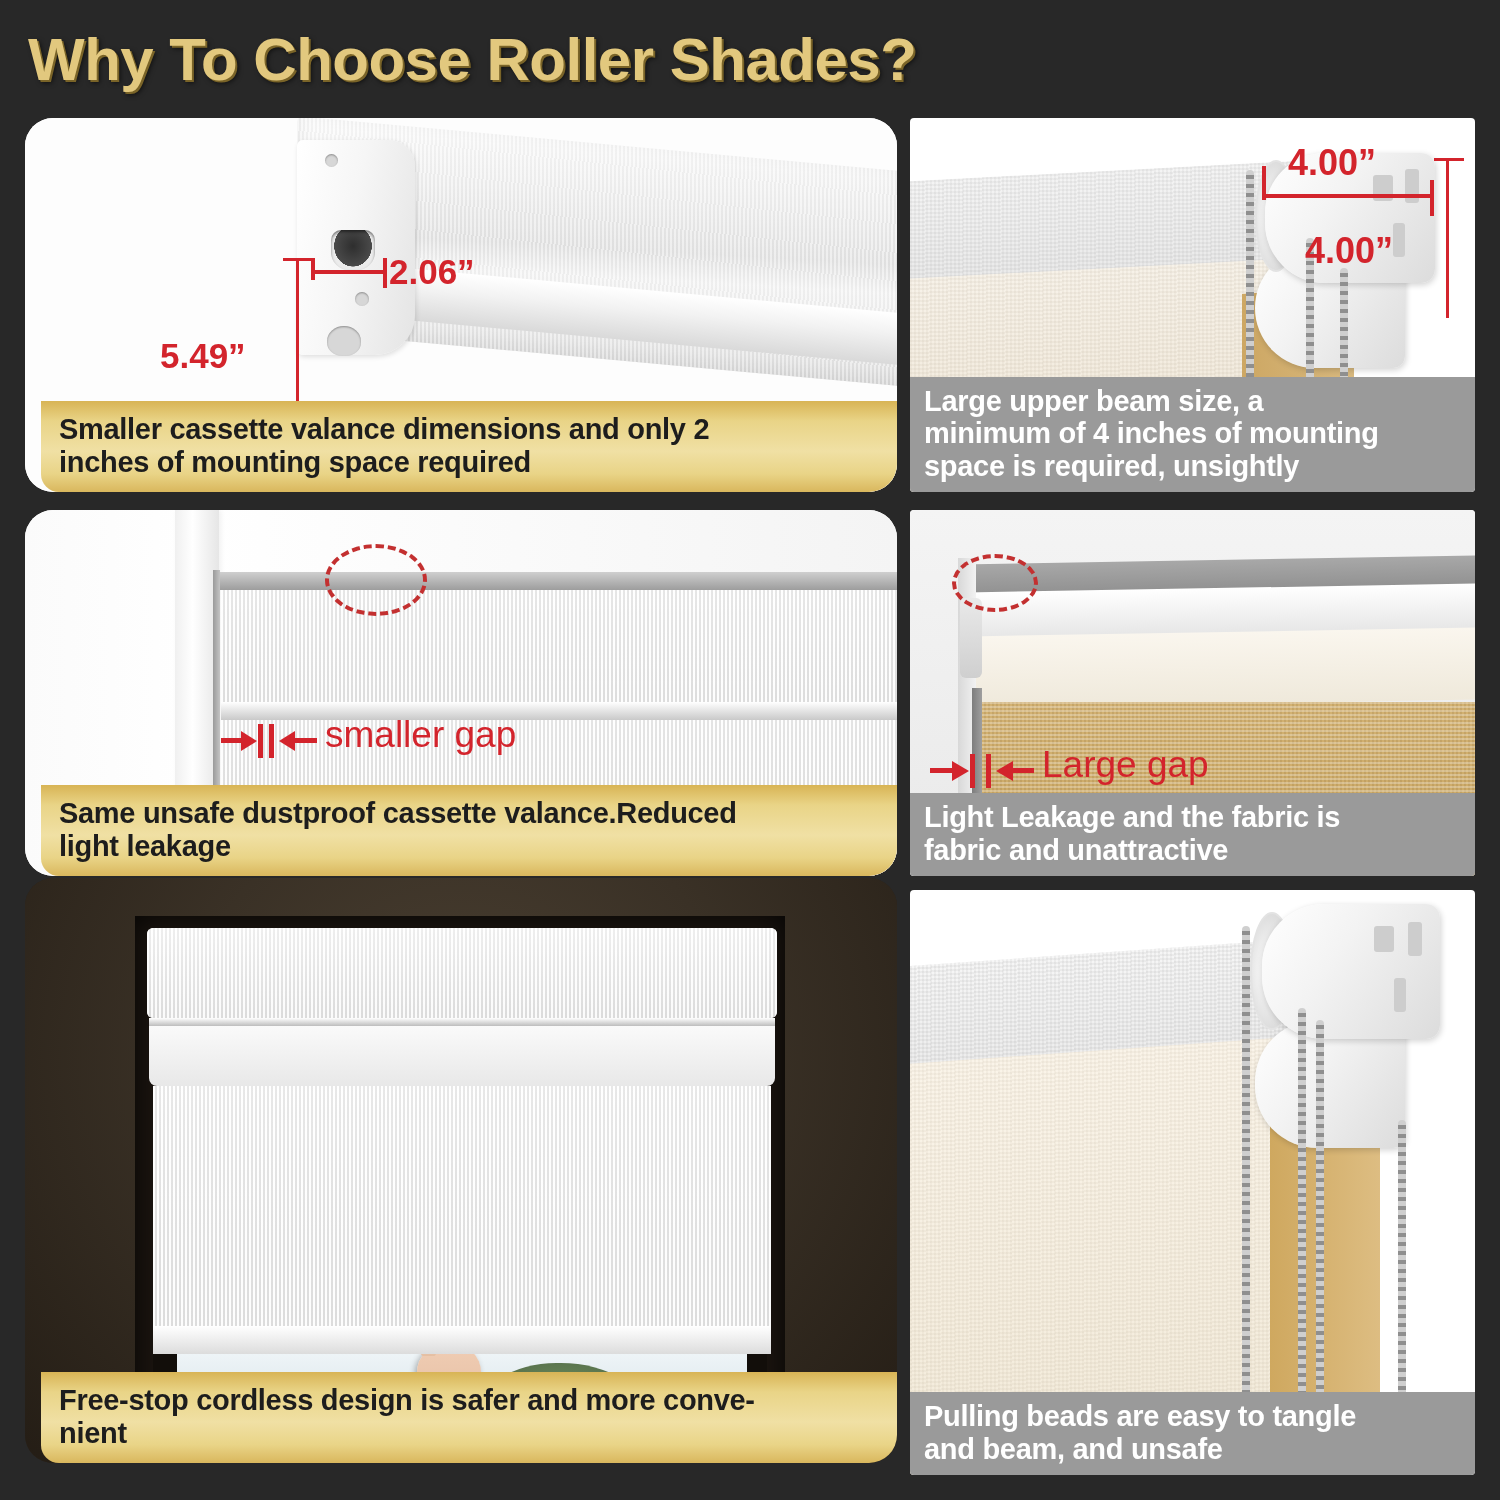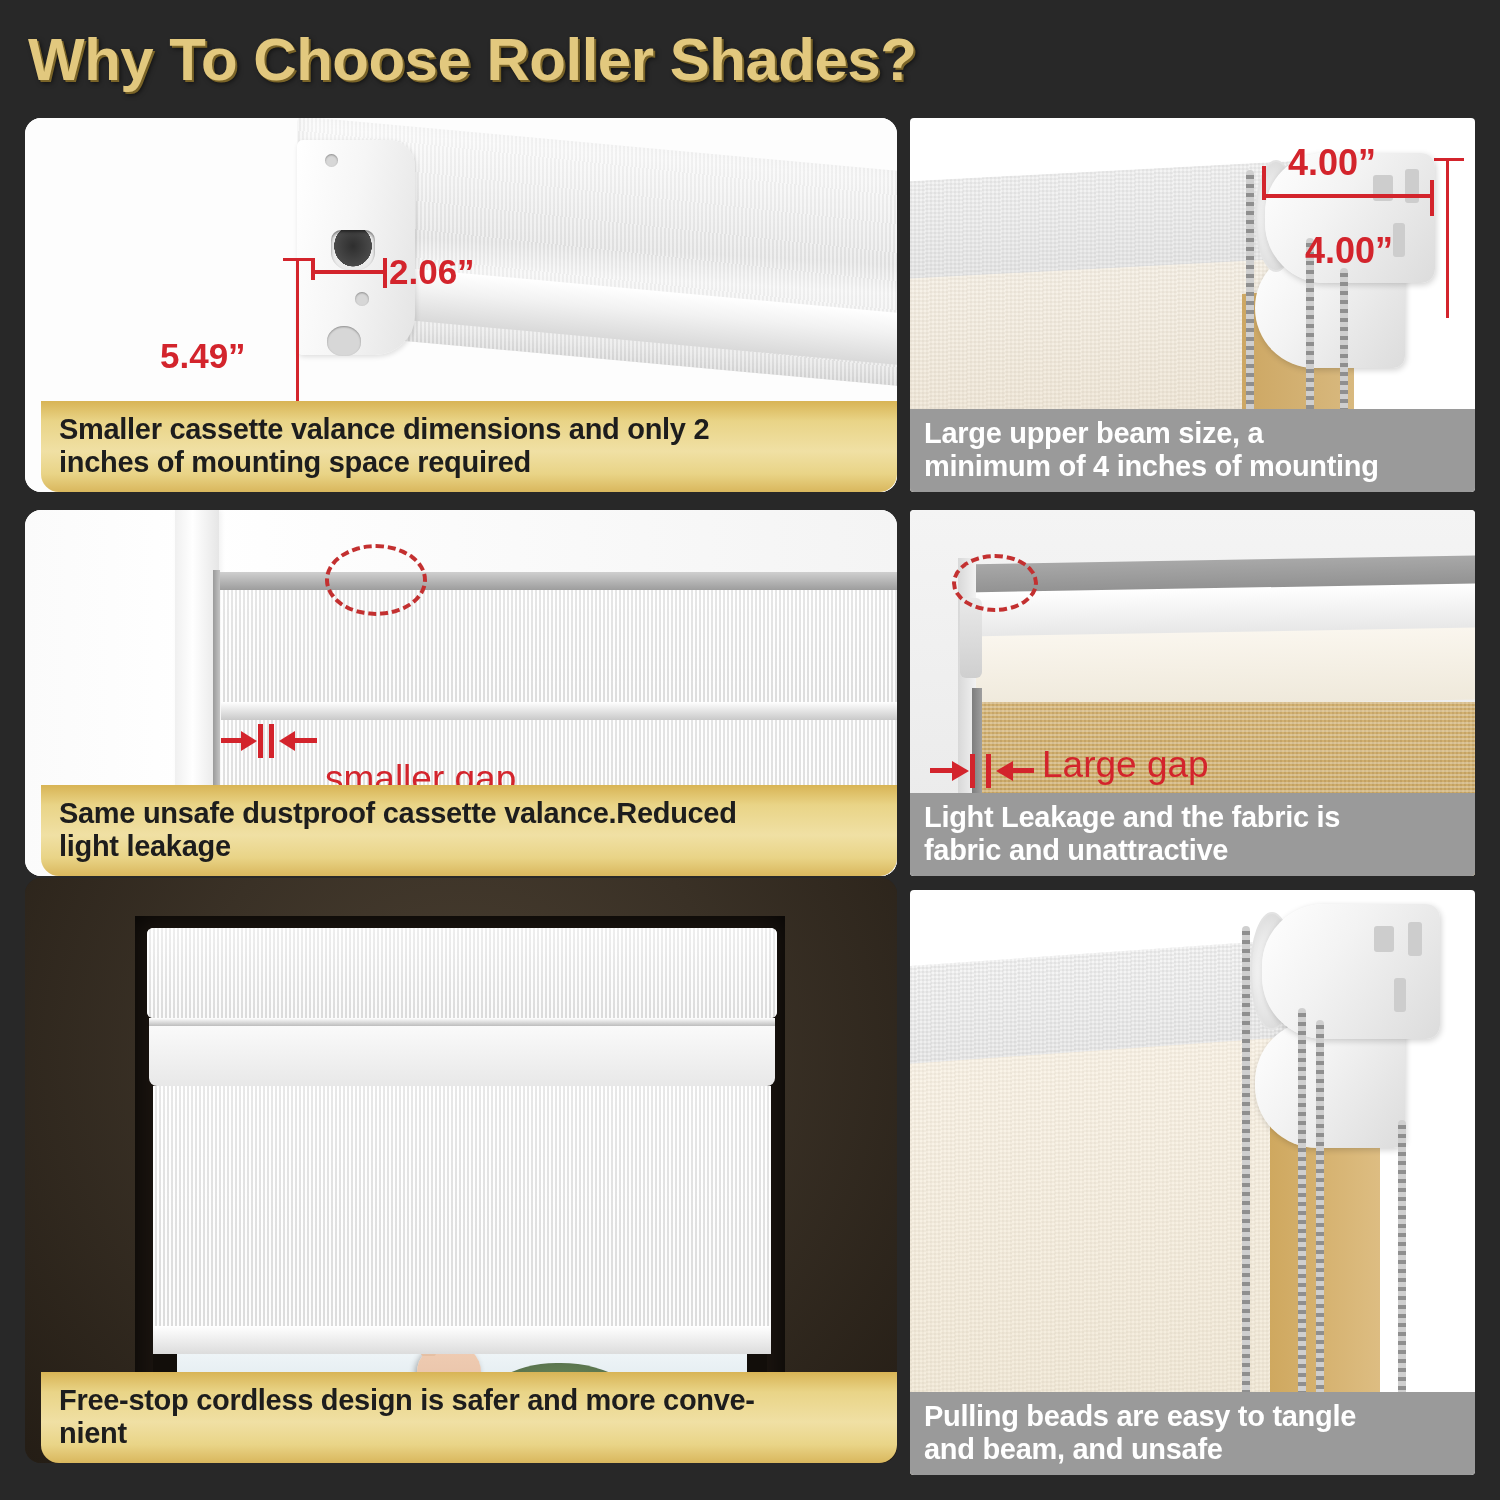--- a/index.html
+++ b/index.html
@@ -29,21 +29,21 @@
     letter-spacing: -0.5px;
     color: #e2c87e;
     text-shadow: 2px 2px 0 #7a6428, 3px 3px 5px rgba(0,0,0,.6);
     white-space: nowrap;
   }
 
   
   .grid { position: absolute; left: 0; top: 0; width: 1500px; height: 1500px; }
 
   .panel { position: absolute; overflow: hidden; }
-  .panel.good  { border-radius: 16px; }
+  .panel.good  { border-radius: 28px; }
   .panel.bad   { border-radius: 4px; }
 
   .photo { position: absolute; left: 0; top: 0; right: 0; bottom: 0; overflow: hidden; }
 
   
   .caption {
     position: absolute;
     left: 0; right: 0; bottom: 0;
     padding: 12px 18px 14px 18px;
     line-height: 1.12;
@@ -383,41 +383,42 @@
       <div class="dimtxt" style="left:378px;top:24px;font-size:36px;">4.00”</div>
 
       <div class="dimline" style="left:536px;top:40px;width:3px;height:160px;"></div>
       <div class="dimline" style="left:524px;top:40px;width:30px;height:3px;"></div>
       <div class="dimtxt" style="left:395px;top:112px;font-size:36px;">4.00”</div>
     </div>
 
     <div class="caption bad">
       <span class="ln">Large upper beam size, a</span>
       <span class="ln">minimum of 4 inches of mounting</span>
+      <span class="ln">space is required, unsightly</span>
     </div>
   </div>
 
   <div class="panel good p3">
     <div class="photo">
       <div class="win-frame-out"></div>
       <div class="win-jamb"></div>
       <div class="valance-strip"></div>
       <div class="shade-a"></div>
       <div class="div-bar"></div>
       <div class="shade-b"></div>
       <div class="gapline"></div>
       <div class="dashcircle" style="left:300px;top:34px;width:102px;height:72px;"></div>
 
       <div class="dimline" style="left:196px;top:228px;width:22px;height:5px;"></div>
       <div style="position:absolute;left:216px;top:221px;width:0;height:0;border-top:10px solid transparent;border-bottom:10px solid transparent;border-left:16px solid #d3242c;"></div>
       <div class="dimline" style="left:233px;top:214px;width:5px;height:34px;"></div>
       <div class="dimline" style="left:244px;top:214px;width:5px;height:34px;"></div>
       <div style="position:absolute;left:254px;top:221px;width:0;height:0;border-top:10px solid transparent;border-bottom:10px solid transparent;border-right:16px solid #d3242c;"></div>
       <div class="dimline" style="left:270px;top:228px;width:22px;height:5px;"></div>
-      <div class="dimtxt" style="left:300px;top:204px;font-size:37px;font-weight:normal;margin-top:44px;">smaller gap</div>
+      <div class="dimtxt" style="left:300px;top:204px;font-size:37px;font-weight:normal;">smaller gap</div>
     </div>
 
     <div class="caption good">
       <span class="ln">Same unsafe dustproof cassette valance.Reduced</span>
       <span class="ln">light leakage</span>
     </div>
   </div>
 
   <div class="panel bad p4">
     <div class="photo">

